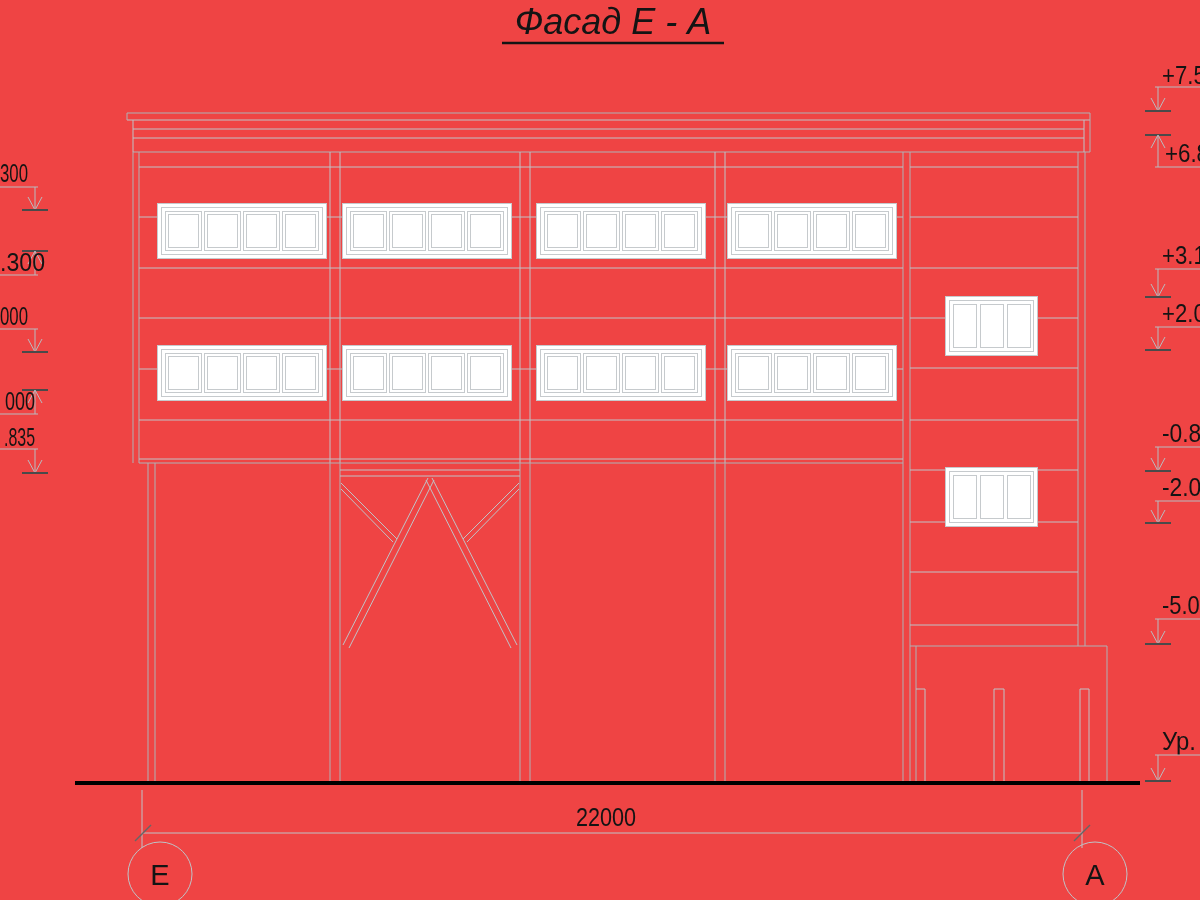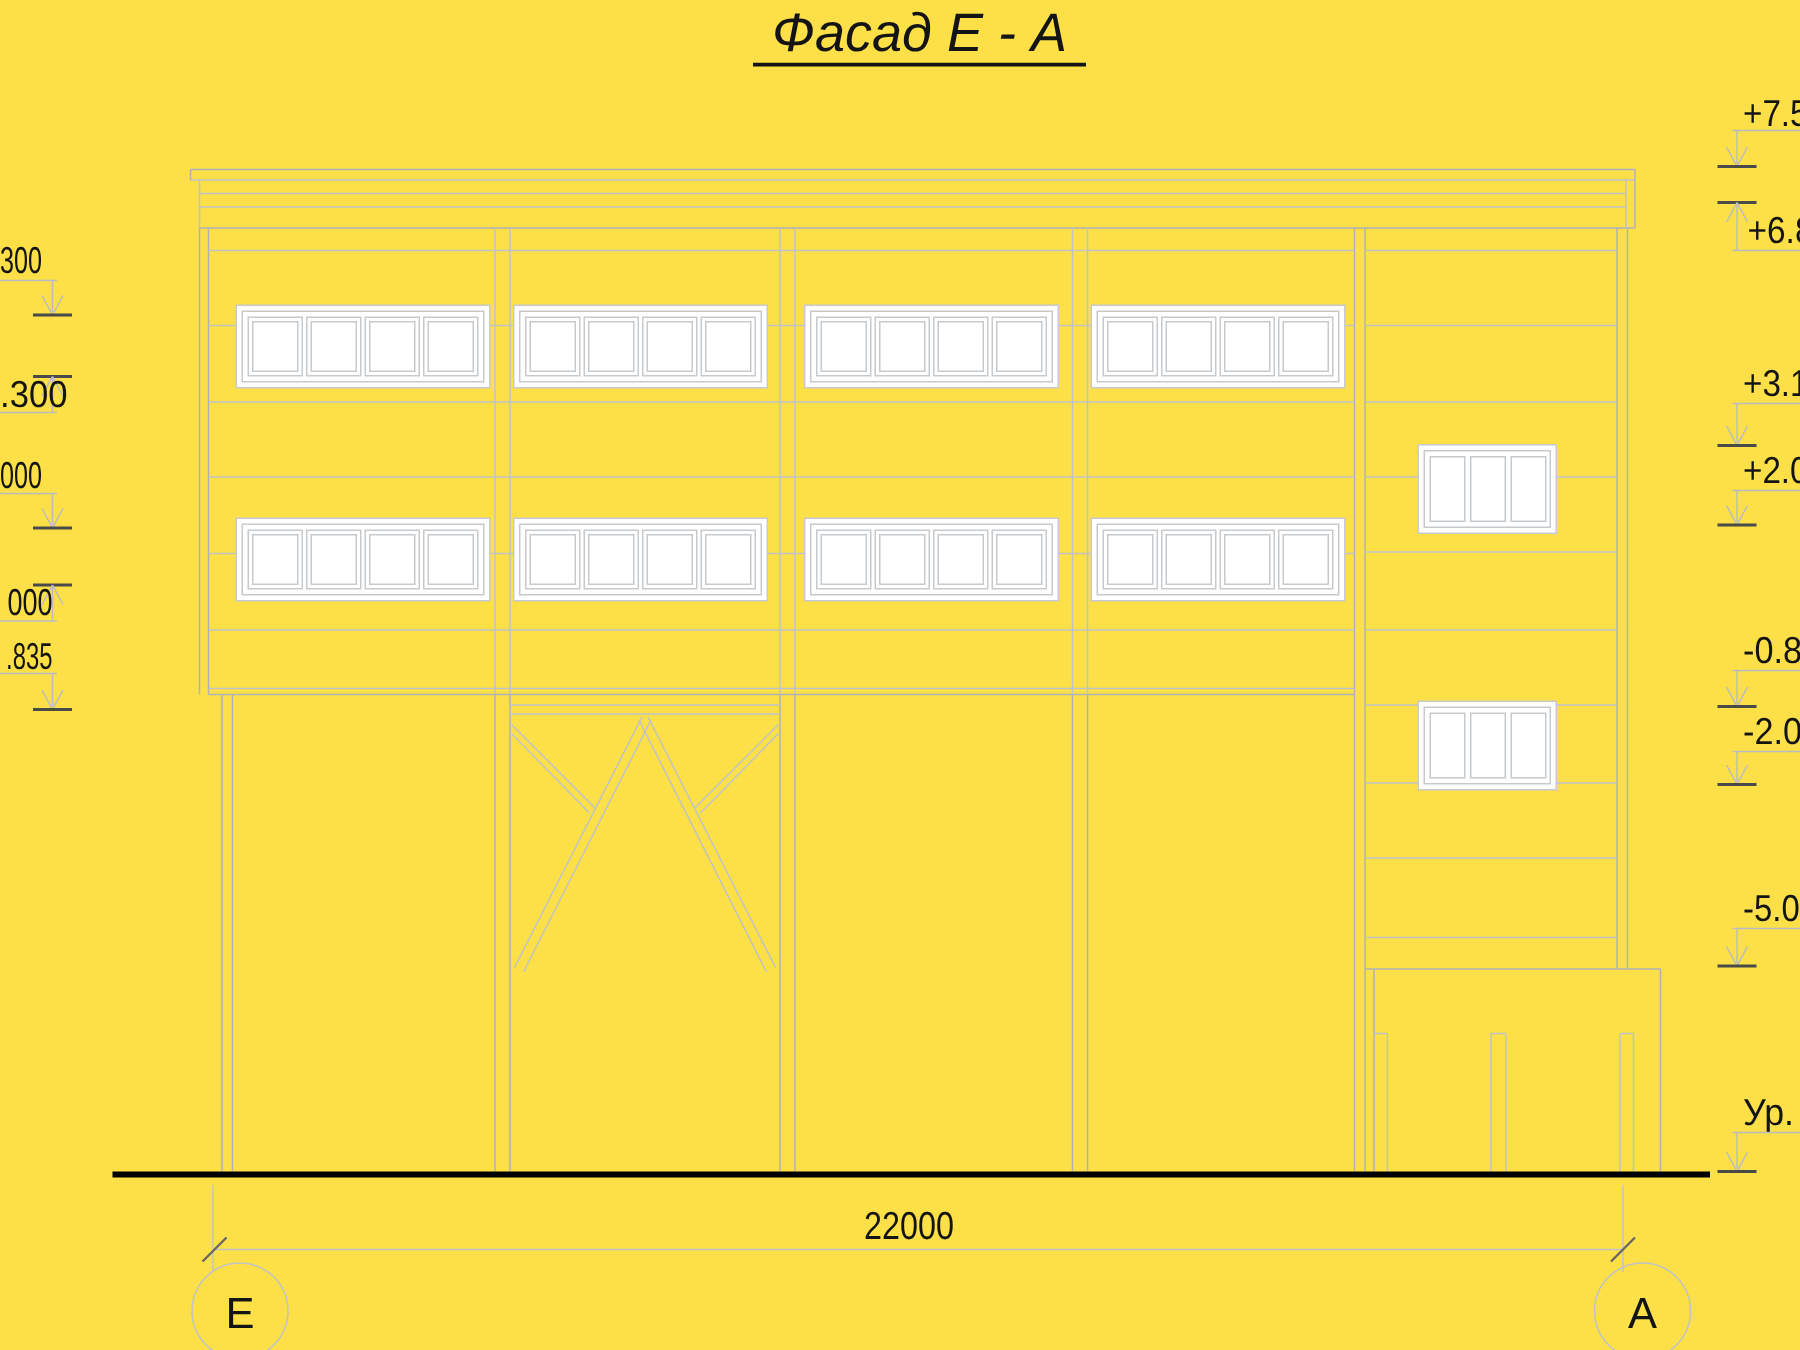--- a/index.html
+++ b/index.html
@@ -1,16 +1,16 @@
 <!DOCTYPE html>
 <html><head>
 <meta charset="utf-8">
 <style>
   html,body{margin:0;padding:0;background:#fff}
-  .canvas{position:relative;width:1200px;height:900px;background:#fde047;overflow:hidden}
+  .canvas{position:relative;width:1200px;height:900px;background:#ef4444;overflow:hidden}
   svg{display:block}
   .ln{stroke:#bfc3c7;stroke-width:1;fill:none}
   .lnd{stroke:#aeb2b6;stroke-width:1;fill:none}
   .wf{stroke:#c6cacd;stroke-width:1;fill:none}
   .wfw{stroke:#c6cacd;stroke-width:1;fill:#ffffff}
   .arr{stroke:#b8bcc0;stroke-width:1;fill:none}
   .tick{stroke:#4a4a4a;stroke-width:2;fill:none}
   .slash{stroke:#666;stroke-width:1.5;fill:none}
   .gnd{stroke:#000;stroke-width:4;fill:none}
   text{font-family:"Liberation Sans",sans-serif;fill:#141414}

